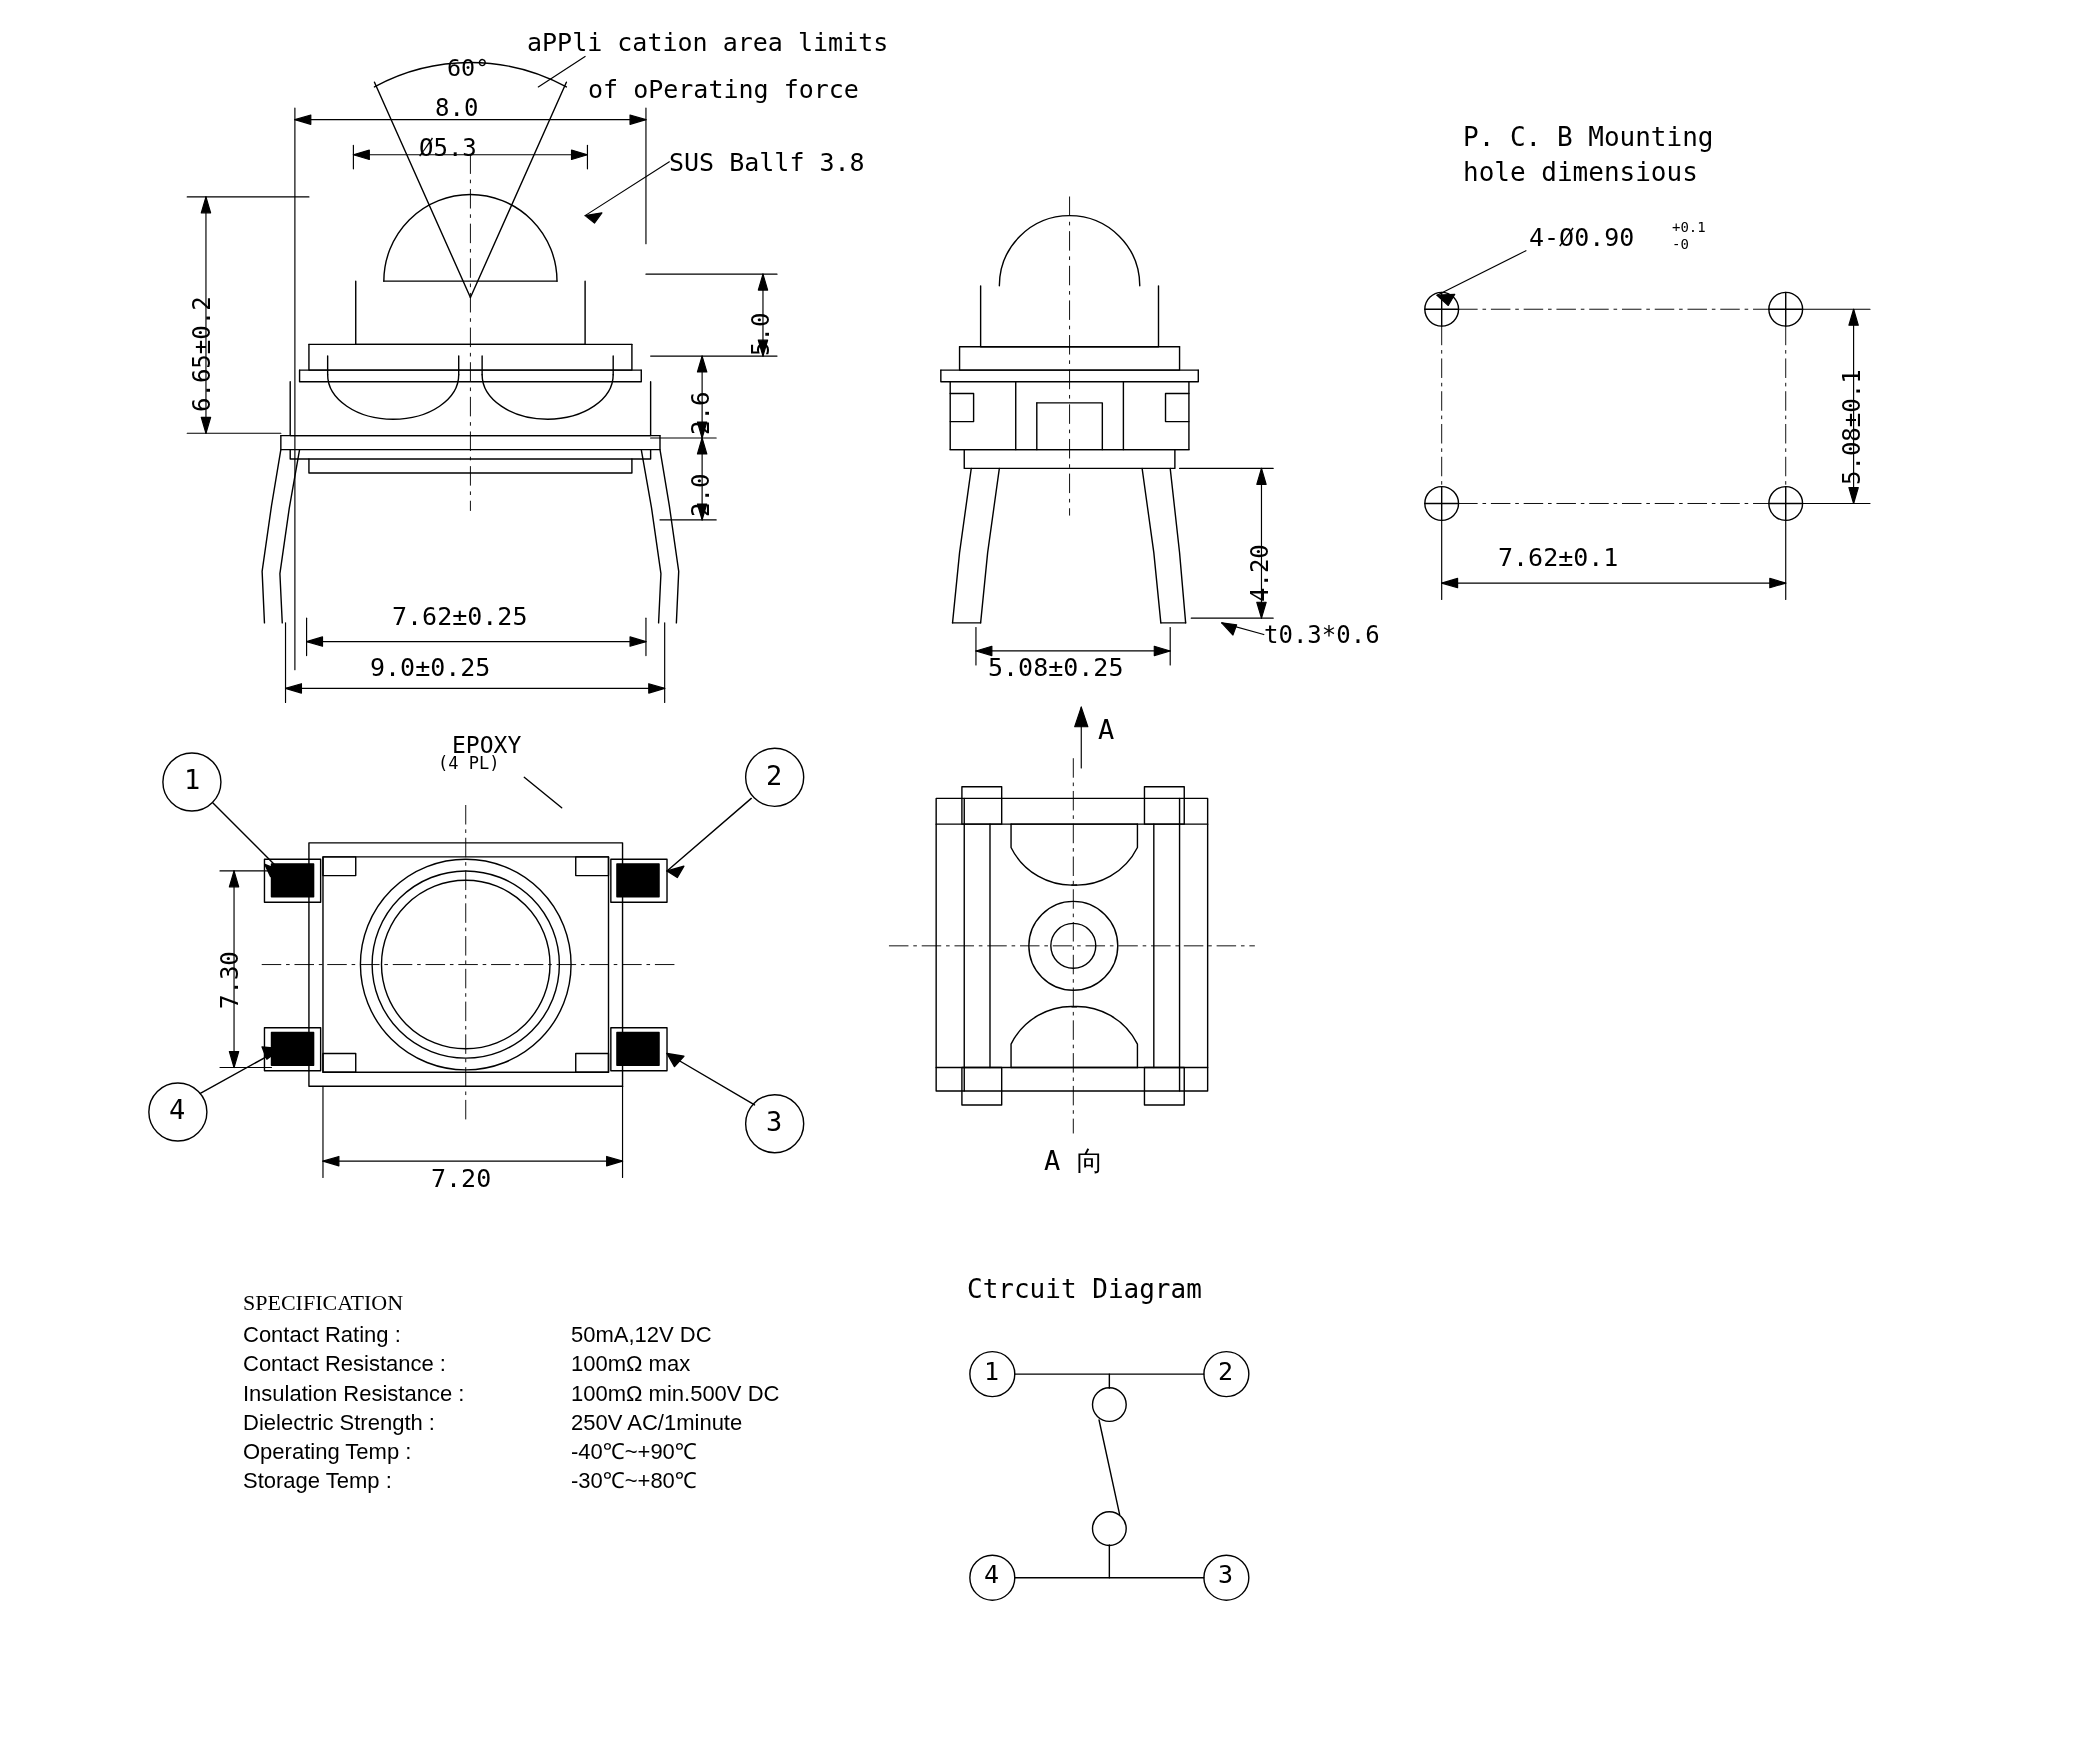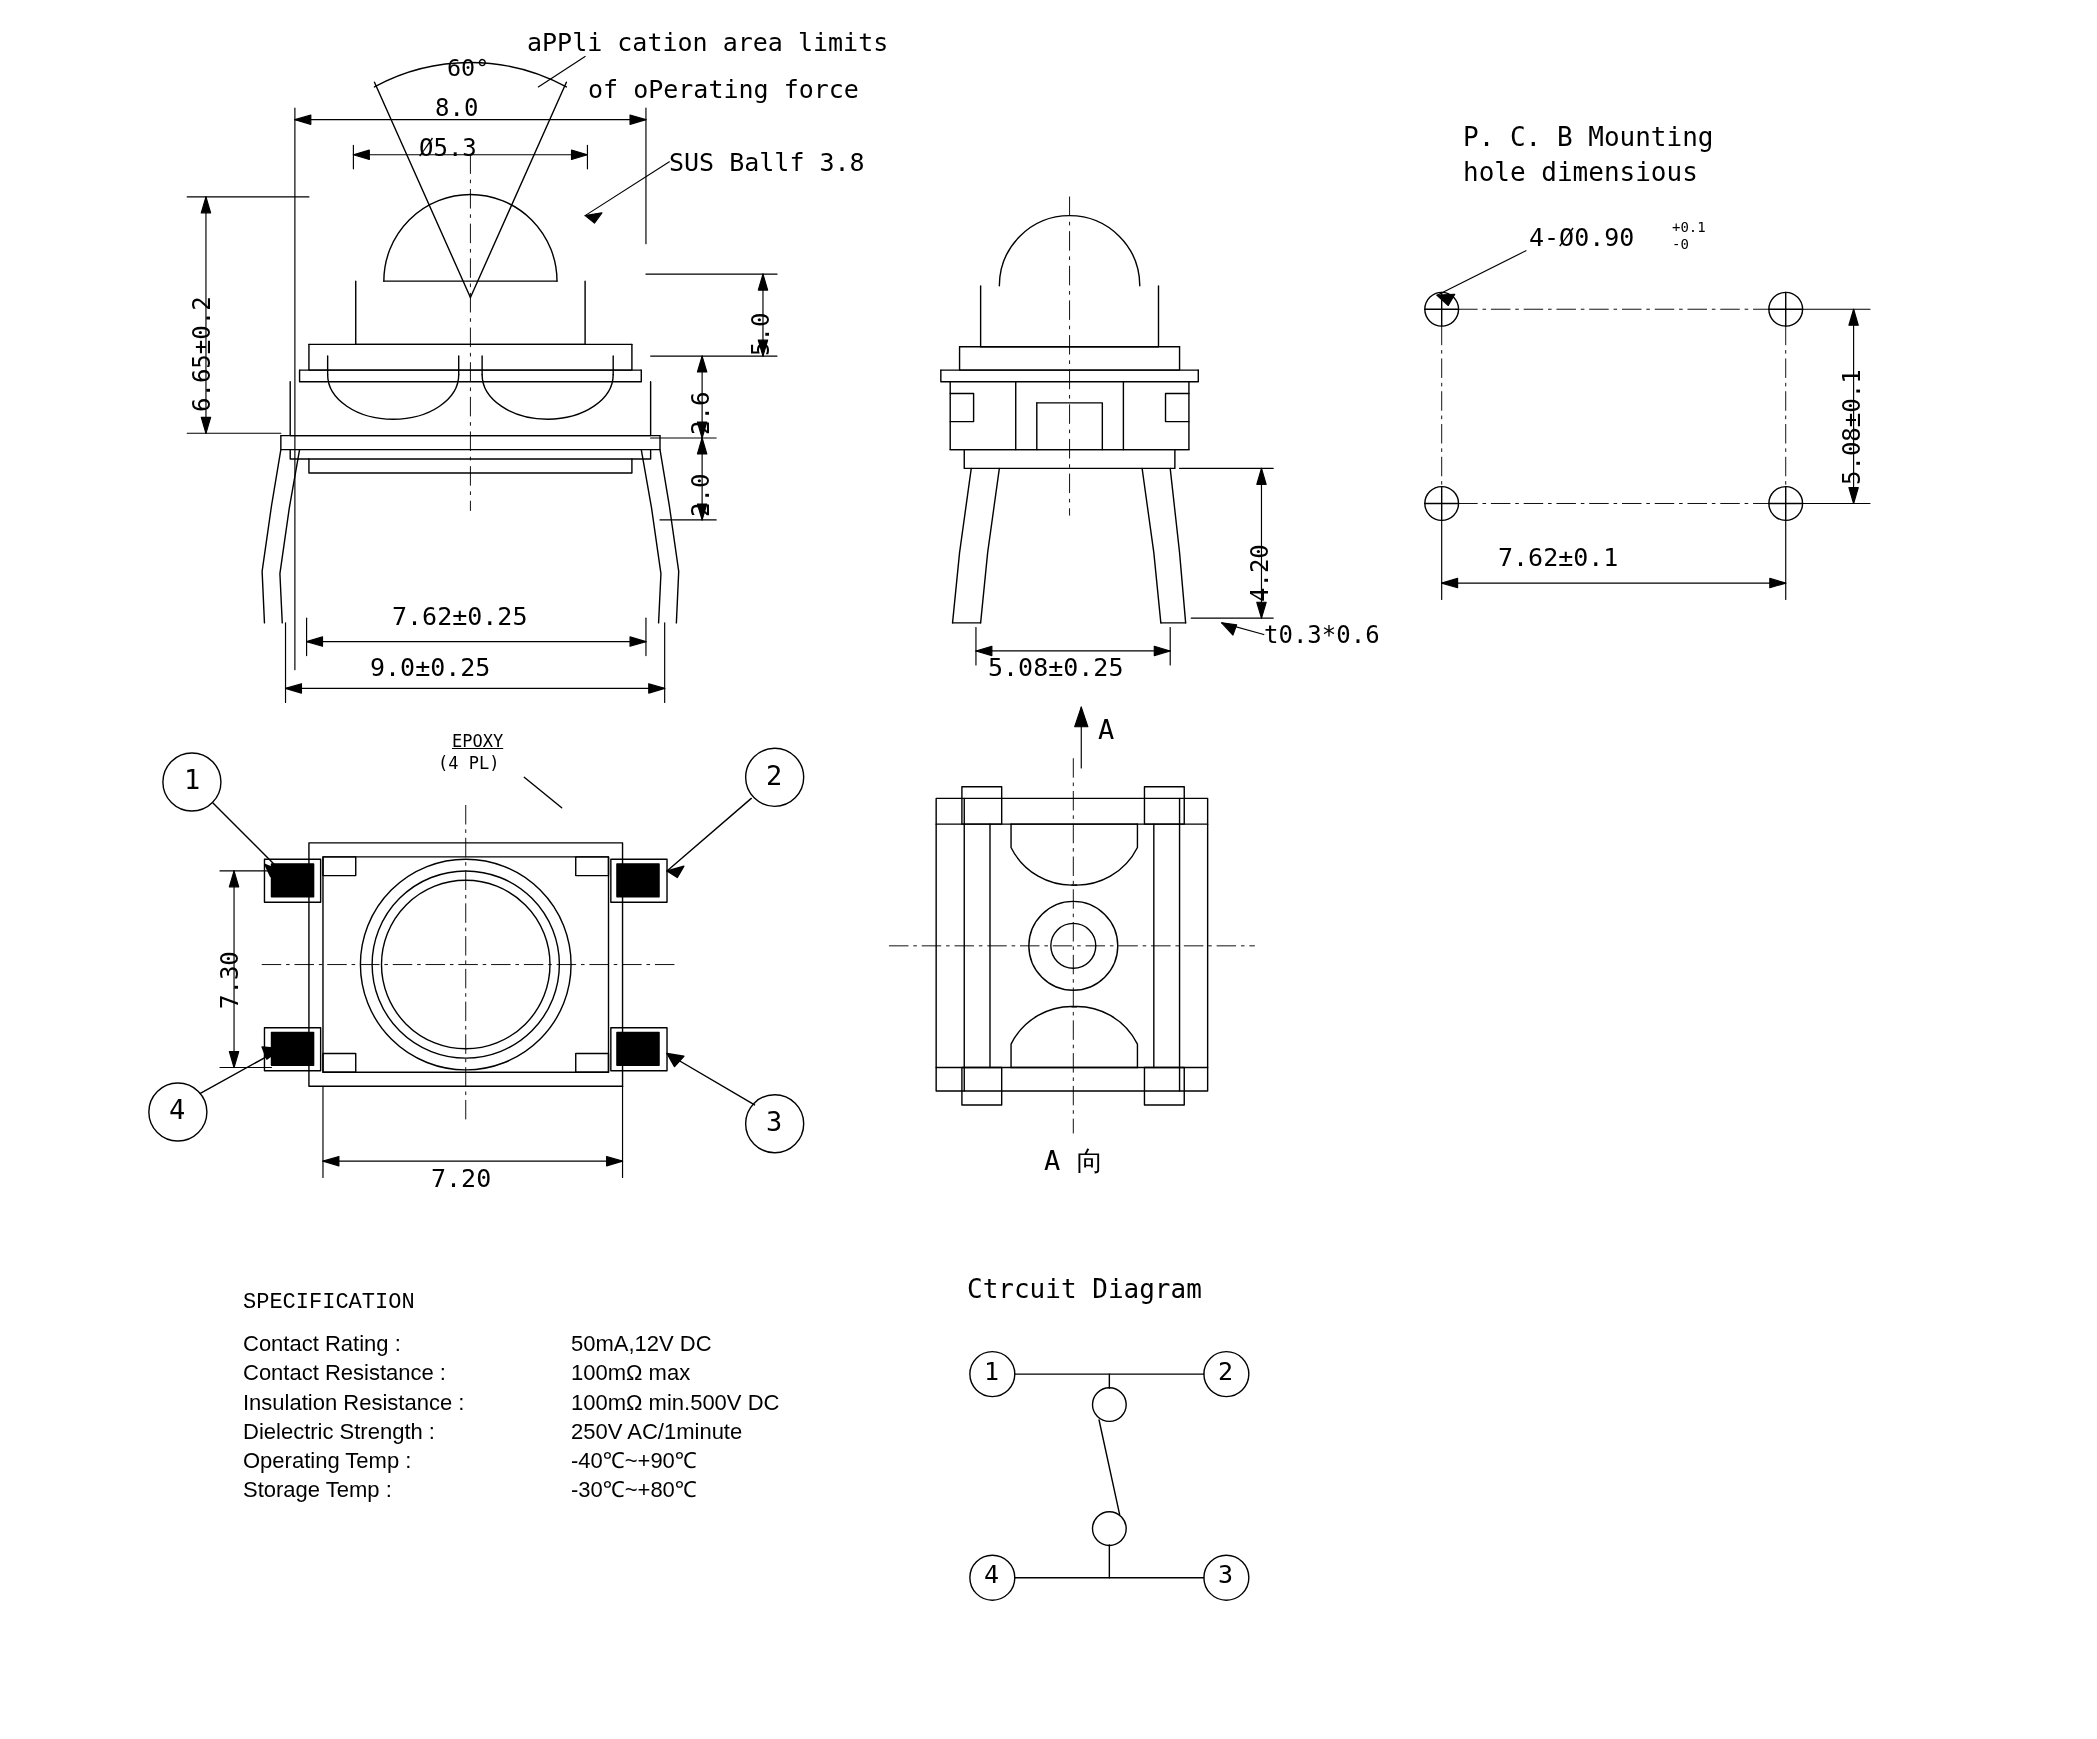--- a/index.html
+++ b/index.html
@@ -41,23 +41,23 @@
   }
   .spec-table {
     position: absolute;
     left: 243px;
     top: 1290px;
     font-family: "Liberation Sans", sans-serif;
     font-size: 22px;
     color: #000;
   }
   .spec-title {
-    font-family: Liberation Mono, monospace;
+    font-family: Liberation Serif, serif;
     font-size: 22px;
-    margin-bottom: 14px;
+    margin-bottom: 4px;
   }
   .spec-row {
     display: flex;
     line-height: 1.33;
   }
   .spec-key { width: 328px; }
   .spec-val { width: 328px; }
 </style>
 </head>
 <body>
@@ -366,21 +366,21 @@
   <div class="lbl mono" style="left:1463px; top:124px; font-size:26px;">P. C. B Mounting</div>
   <div class="lbl mono" style="left:1463px; top:159px; font-size:26px;">hole dimensious</div>
 
   <div class="lbl mono" style="left:1529px; top:225px; font-size:25px;">4-Ø0.90</div>
   <div class="lbl mono" style="left:1672px; top:220px; font-size:14px;">+0.1</div>
   <div class="lbl mono" style="left:1672px; top:237px; font-size:14px;">-0</div>
 
   <div class="lbl mono rot90" style="left:1840px; top:485px; font-size:24px;">5.08±0.1</div>
   <div class="lbl mono" style="left:1498px; top:545px; font-size:25px;">7.62±0.1</div>
 
-  <div class="lbl mono" style="left:452px; top:733px; font-size:17px;text-decoration:underline;">EPOXY</div>
+  <div class="lbl mono" style="left:452px; top:733px; font-size:23px;">EPOXY</div>
   <div class="lbl mono" style="left:438px; top:755px; font-size:17px;">(4 PL)</div>
 
   <div class="lbl mono rot90" style="left:218px; top:1009px; font-size:24px;">7.30</div>
   <div class="lbl mono" style="left:431px; top:1166px; font-size:25px;">7.20</div>
 
   <div class="lbl mono" style="left:184px; top:766px; font-size:27px;">1</div>
   <div class="lbl mono" style="left:766px; top:762px; font-size:27px;">2</div>
   <div class="lbl mono" style="left:766px; top:1108px; font-size:27px;">3</div>
   <div class="lbl mono" style="left:169px; top:1096px; font-size:27px;">4</div>
 

